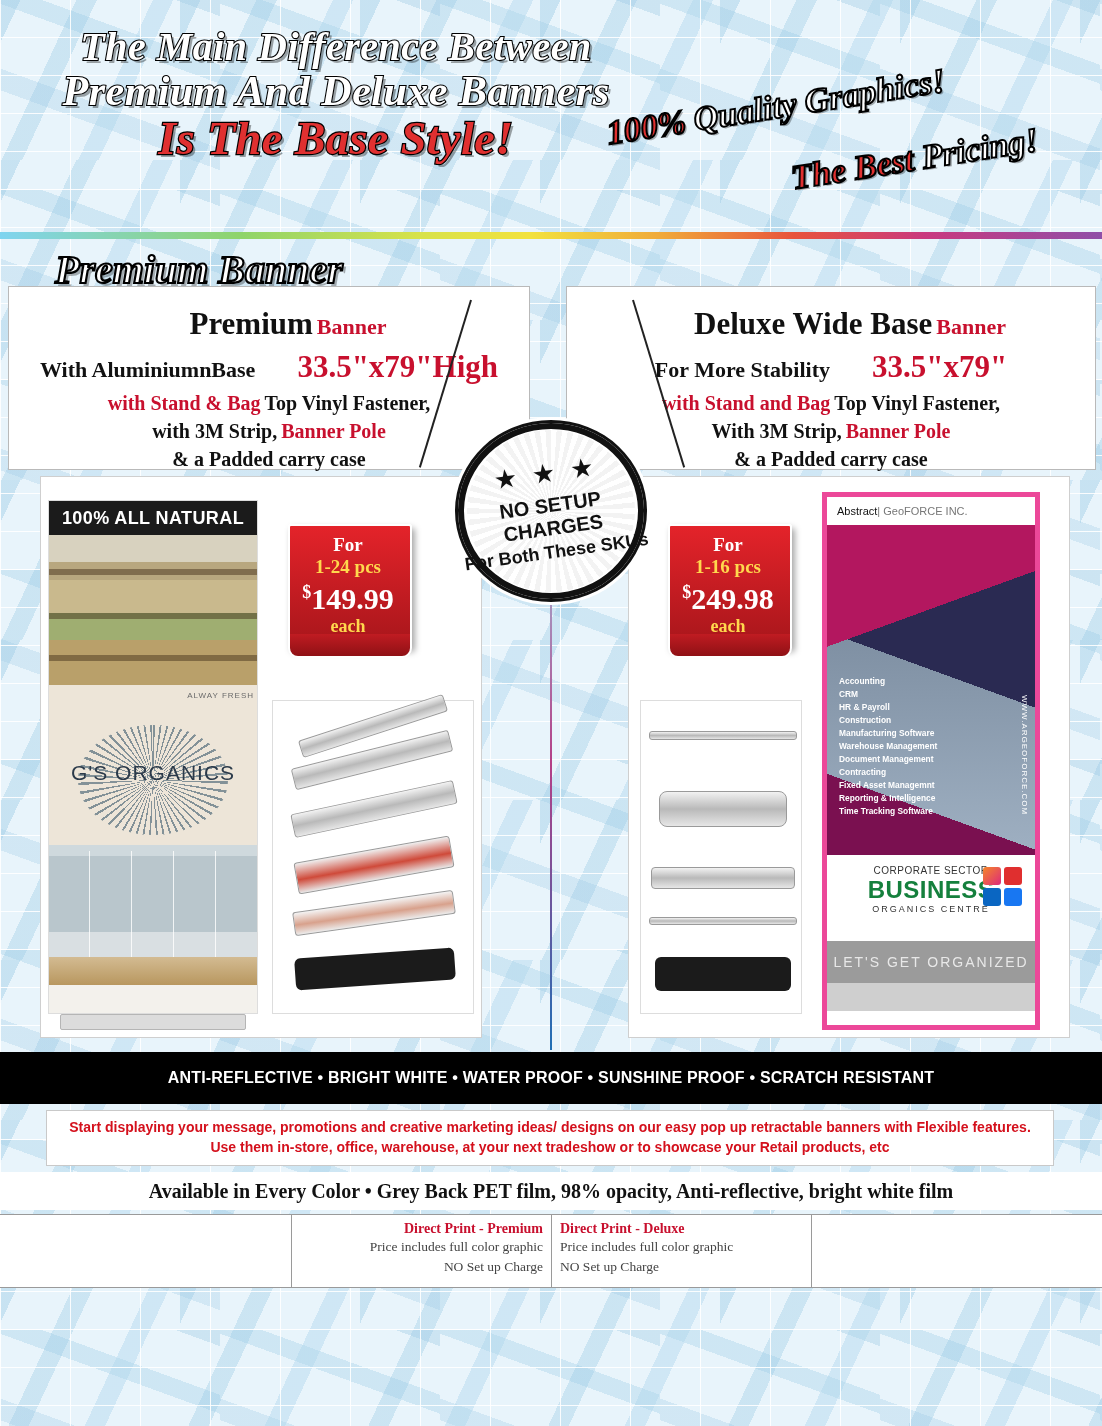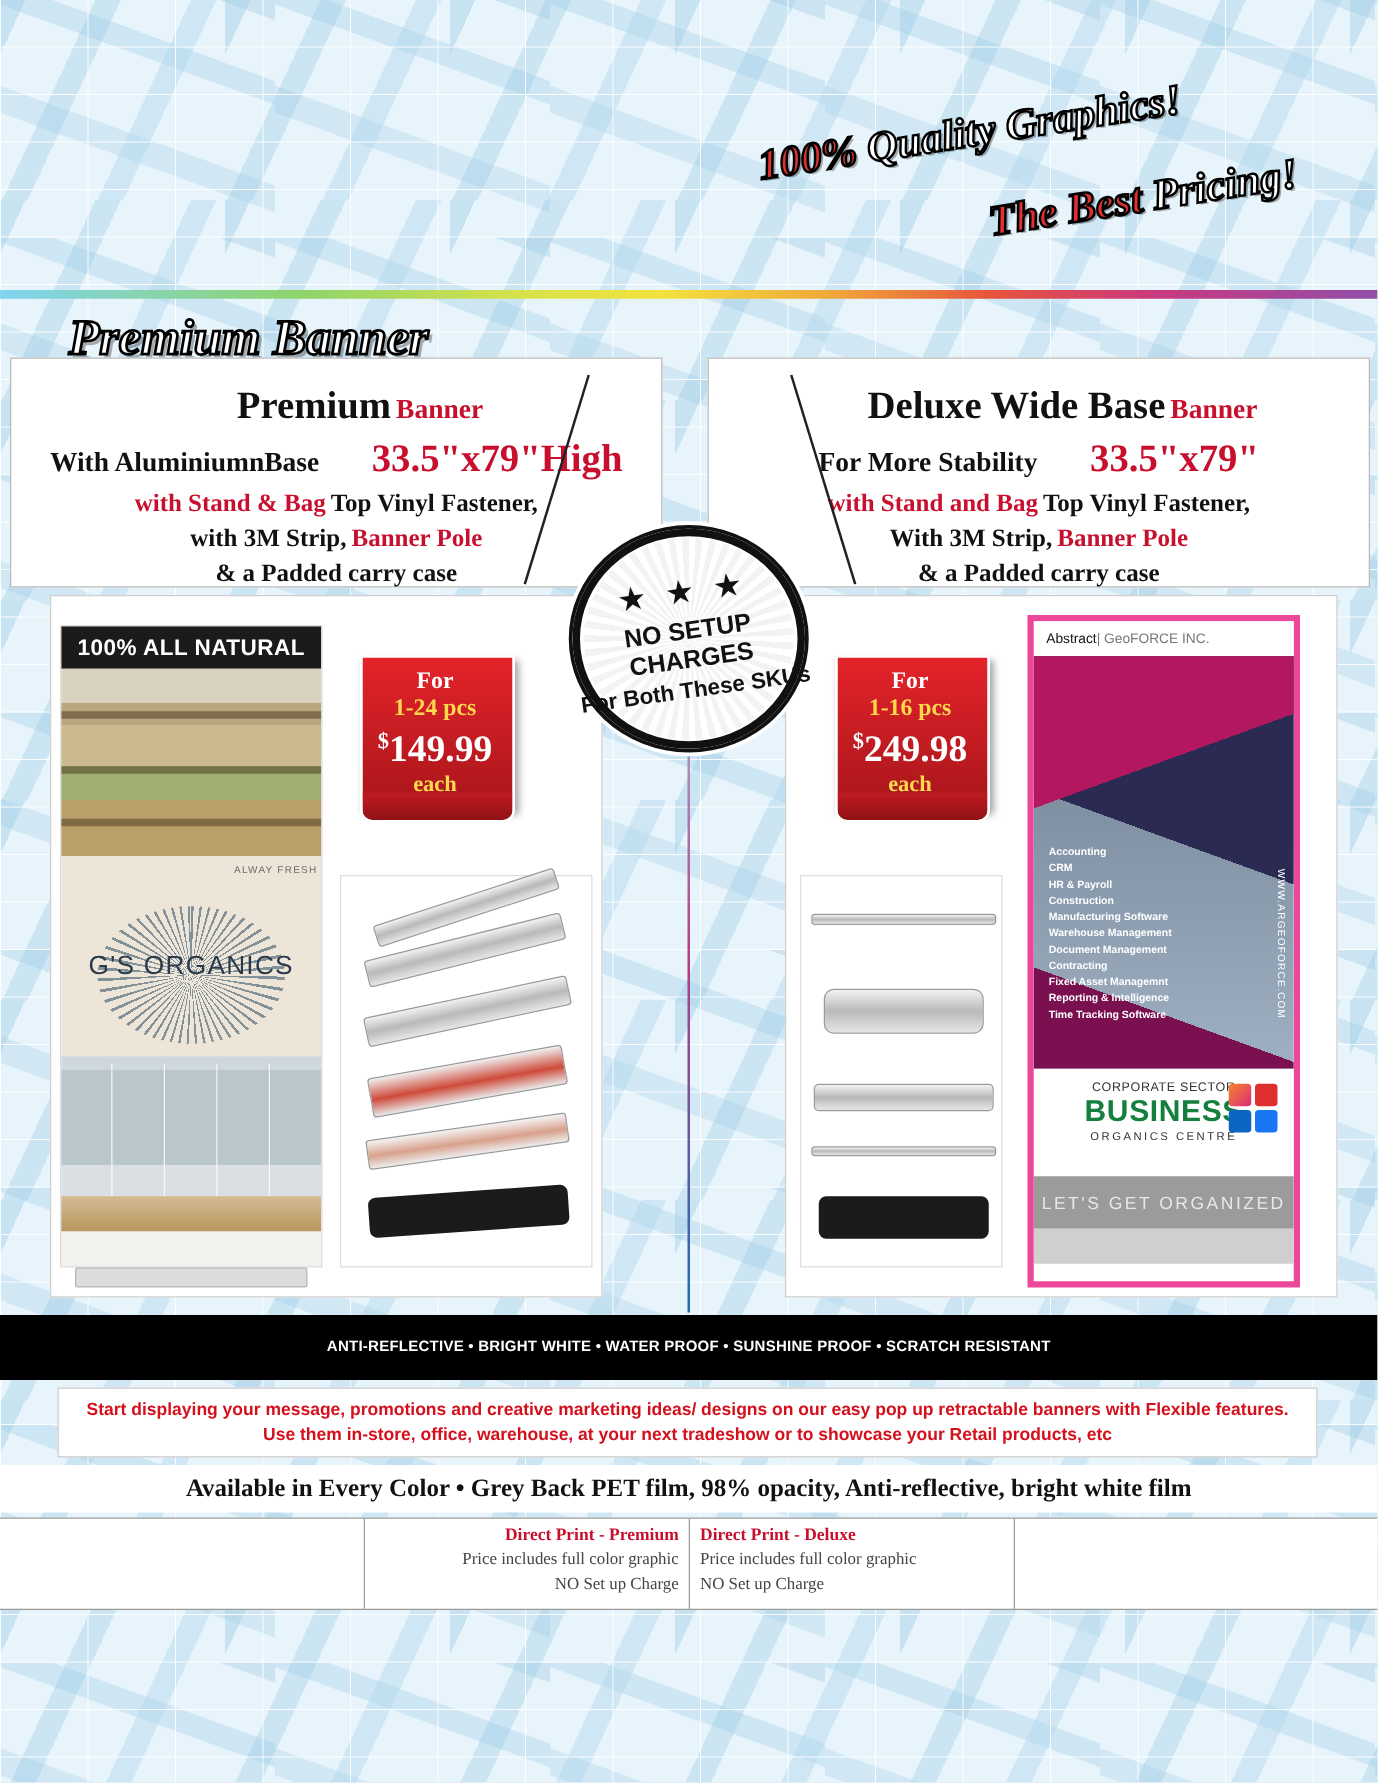--- a/index.html
+++ b/index.html
@@ -167,21 +167,21 @@
   .tag .l2{font-size:19px;color:#ffd84d;}
   .tag .l3{font-size:30px;margin-top:4px;}
   .tag .l3 .cur{font-size:18px;vertical-align:super;}
   .tag .l4{font-size:18px;color:#ffd84d;}
   .tag-left{left:288px;top:524px;}
   .tag-right{left:668px;top:524px;}
 
   
   .featurebar{position:absolute;left:0;top:1052px;width:1102px;height:52px;background:#000;color:#fff;
     display:flex;flex-direction:column;align-items:center;justify-content:center;}
-  .featurebar div{font-size:12px;font-weight:bold;letter-spacing:.2px;line-height:1.45;}
+  .featurebar div{font-size:16px;font-weight:bold;letter-spacing:.2px;line-height:1.45;}
 
   
   .redbox{position:absolute;left:46px;top:1110px;width:1008px;height:56px;background:#fff;border:1px solid #c9c9c9;
     display:flex;align-items:center;justify-content:center;padding:0 8px;box-sizing:border-box;}
   .redbox p{margin:0;color:#d4101c;font-size:14px;font-weight:bold;line-height:1.4;text-align:center;}
 
   
   .availbar{position:absolute;left:0;top:1172px;width:1102px;height:38px;background:#fff;display:flex;align-items:center;justify-content:center;}
   .availbar span{font-family:"Liberation Serif", serif;font-size:20px;font-weight:bold;color:#111;}
 
@@ -200,20 +200,25 @@
   .footer span{font-family:"Liberation Serif", serif;font-size:15.5px;color:#111;}
 </style>
 </head>
 <body>
 
 <div class="bg"></div>
 
 <div class="sheet">
 
   <div class="header">
+    <div class="title-block">
+      <div class="t-line t1">The Main Difference Between</div>
+      <div class="t-line t2">Premium And Deluxe Banners</div>
+      <div class="t-line t3">Is The Base Style!</div>
+    </div>
 
     <div class="badge1">
       <div class="badge-txt">
         <span class="red">100%</span>
         <span>Quality Graphics!</span>
       </div>
     </div>
 
     <div class="badge2">
       <div class="badge-txt">

